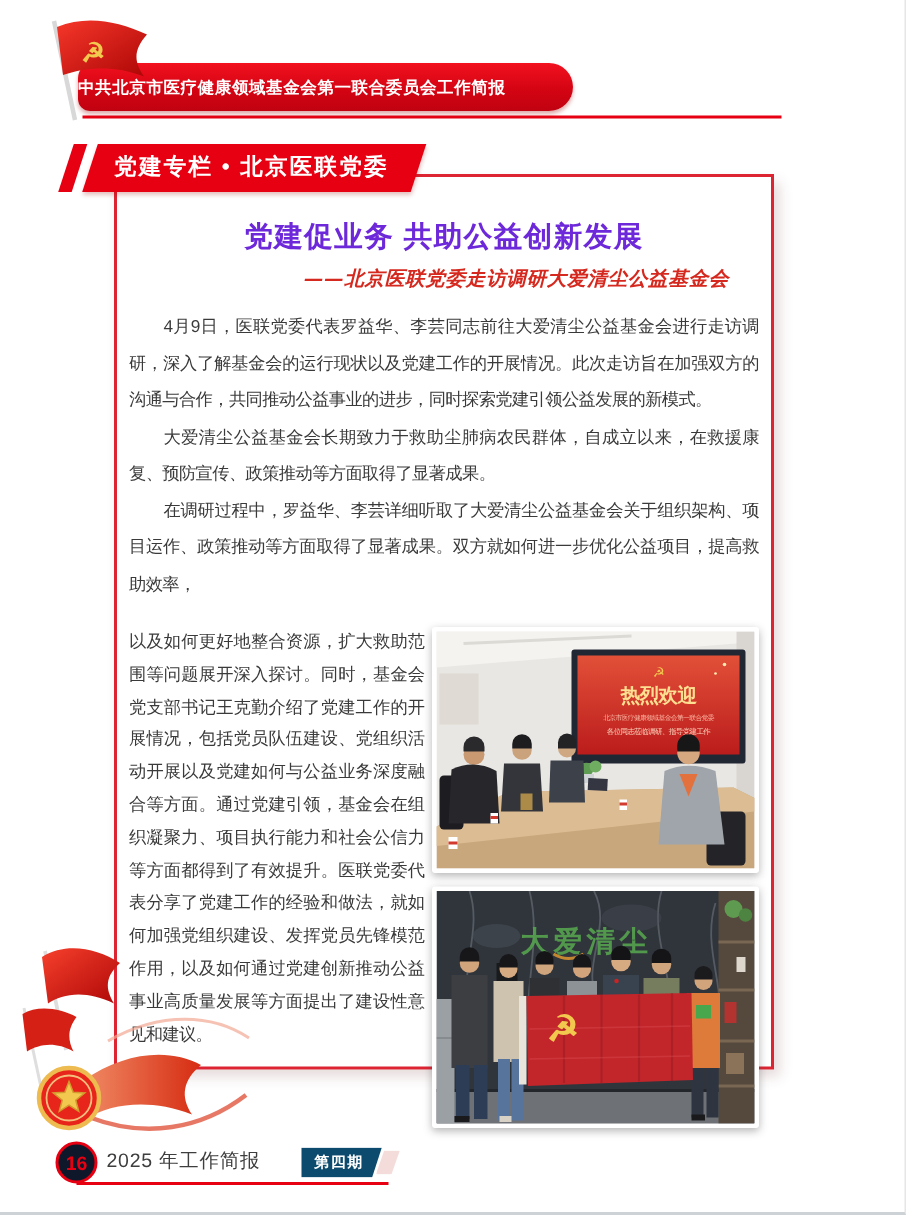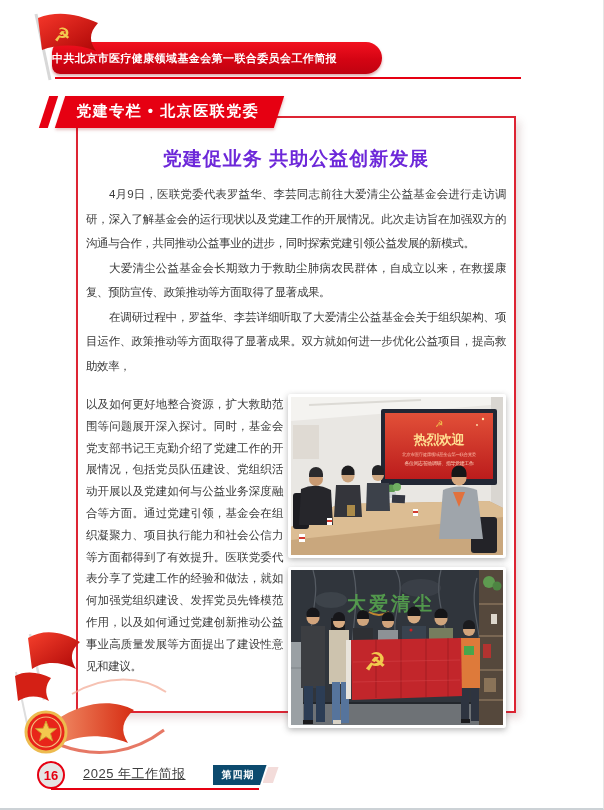--- a/index.html
+++ b/index.html
@@ -57,24 +57,24 @@
 
   
   .medal-decor { position:absolute; left:2px; top:628px; width:172px; height:156px; z-index:5; }
 
   
   .page-footer { position:absolute; left:37px; top:761px; height:32px; z-index:2; }
   .footer-line { position:absolute; left:14px; top:27px; width:208px; height:2px; background:#e60012; }
   .footer-row { position:relative; display:flex; align-items:center; }
   .page-num {
     width:28px; height:28px; border:2px solid #e60012; border-radius:50%;
-    color:#e60012; font-size:13px; font-weight:bold; background:#e5e5e5;
+    color:#e60012; font-size:13px; font-weight:bold; background:#0f172a;
     display:flex; align-items:center; justify-content:center; z-index:2;
   }
-  .footer-label { margin-left:18px; color:#3e3e3e; font-size:13px; letter-spacing:.5px; padding-bottom:2px; white-space:nowrap;text-decoration:underline; }
+  .footer-label { margin-left:6px; color:#3e3e3e; font-size:13px; letter-spacing:.5px; padding-bottom:2px; white-space:nowrap; }
   .issue-badge {
     margin-left:27px; background:#0c4a6e; color:#fff; font-size:10px; font-weight:bold;
     padding:3px 12px 3px 9px; letter-spacing:1px; white-space:nowrap;
     clip-path:polygon(0 0,100% 0,88% 100%,0 100%); z-index:2;
   }
   .badge-tail { width:16px; height:16px; margin-left:-4px; background:#f0d3d1; clip-path:polygon(35% 0,100% 0,65% 100%,0 100%); opacity:.8; }
 </style>
 </head>
 <body>
 
@@ -100,20 +100,21 @@
 
   <div class="section-label">
     <span class="label-slash"></span>
     <div class="label-body">
       <span class="label-text">党建专栏 • 北京医联党委</span>
     </div>
   </div>
 
   <main class="frame">
     <h1 class="title">党建促业务 共助公益创新发展</h1>
+    <div class="subtitle">——北京医联党委走访调研大爱清尘公益基金会</div>
 
     <div class="body-text">
       <p class="para">4月9日，医联党委代表罗益华、李芸同志前往大爱清尘公益基金会进行走访调研，深入了解基金会的运行现状以及党建工作的开展情况。此次走访旨在加强双方的沟通与合作，共同推动公益事业的进步，同时探索党建引领公益发展的新模式。</p>
       <p class="para">大爱清尘公益基金会长期致力于救助尘肺病农民群体，自成立以来，在救援康复、预防宣传、政策推动等方面取得了显著成果。</p>
       <p class="para">在调研过程中，罗益华、李芸详细听取了大爱清尘公益基金会关于组织架构、项目运作、政策推动等方面取得了显著成果。双方就如何进一步优化公益项目，提高救助效率，</p>
 
       <div class="wrap-row">
         <div class="col-text">以及如何更好地整合资源，扩大救助范围等问题展开深入探讨。同时，基金会党支部书记王克勤介绍了党建工作的开展情况，包括党员队伍建设、党组织活动开展以及党建如何与公益业务深度融合等方面。通过党建引领，基金会在组织凝聚力、项目执行能力和社会公信力等方面都得到了有效提升。医联党委代表分享了党建工作的经验和做法，就如何加强党组织建设、发挥党员先锋模范作用，以及如何通过党建创新推动公益事业高质量发展等方面提出了建设性意见和建议。</div>
 
         <div class="col-photos">

